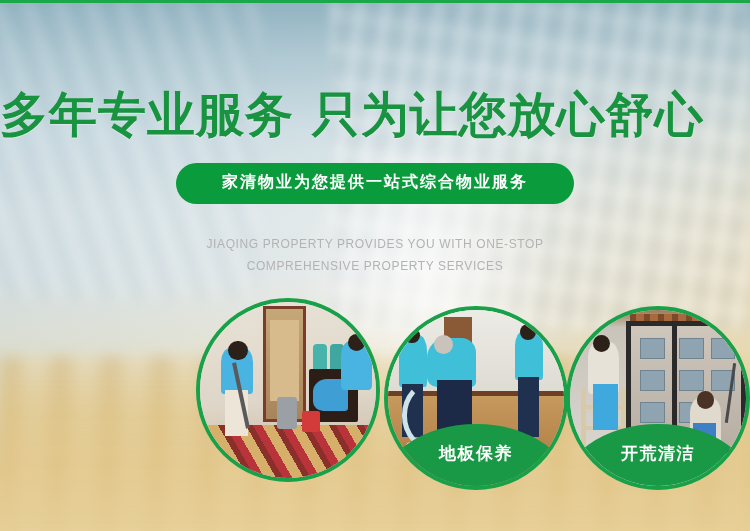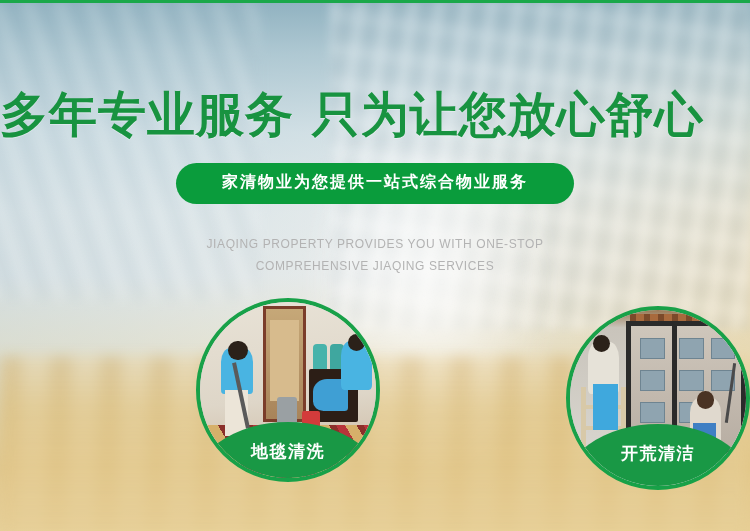--- a/index.html
+++ b/index.html
@@ -227,21 +227,21 @@
   <div class="content">
 
     <div class="headline">多年专业服务 只为让您放心舒心</div>
 
     <div class="pill-wrap">
       <span class="pill">家清物业为您提供一站式综合物业服务</span>
     </div>
 
     <div class="subtitle">
       <span>JIAQING PROPERTY PROVIDES YOU WITH ONE-STOP</span>
-      <span>COMPREHENSIVE JIAQING SERVICES</span>
+      <span>COMPREHENSIVE PROPERTY SERVICES</span>
     </div>
 
     <div class="circles">
 
 
       <div class="circle c2">
         <div class="photo">
           <div class="p2-bg"></div>
           <div class="p2-door"></div>
             <div class="p2-panel"></div>
@@ -252,23 +252,43 @@
           <div class="p2-w1"></div>
             <div class="p2-w1h"></div>
             <div class="p2-w1l"></div>
           <div class="p2-hose"></div>
           <div class="p2-mach"></div>
             <div class="p2-bkt"></div>
           <div class="p2-w3"></div>
           <div class="p2-w2"></div>
             <div class="p2-w2h"></div>
         </div>
-        <div class="cap">地毯清洗</div>
       </div>
 
+      <div class="circle c3">
+        <div class="photo">
+          <div class="p3-bg"></div>
+          <div class="p3-wall"></div>
+            <div class="p3-door"></div>
+            <div class="p3-base"></div>
+          <div class="p3-a"></div>
+            <div class="p3-ah"></div>
+            <div class="p3-al"></div>
+          <div class="p3-b"></div>
+            <div class="p3-bh"></div>
+            <div class="p3-bl"></div>
+          <div class="p3-c"></div>
+            <div class="p3-ch"></div>
+            <div class="p3-cl"></div>
+          <div class="p3-hose"></div>
+          <div class="p3-sh1"></div>
+            <div class="p3-sh2"></div>
+        </div>
+        <div class="cap">地板保养</div>
+      </div>
 
       <div class="circle c4">
         <div class="photo">
           <div class="p4-bg"></div>
           <div class="p4-canopy"></div>
           <div class="p4-bldg"></div>
           <div class="p4-win" style="left:40%;top:16%;width:14%;height:12%"></div>
           <div class="p4-win" style="left:62%;top:16%;width:14%;height:12%"></div>
           <div class="p4-win" style="left:80%;top:16%;width:14%;height:12%"></div>
           <div class="p4-win" style="left:40%;top:34%;width:14%;height:12%"></div>

